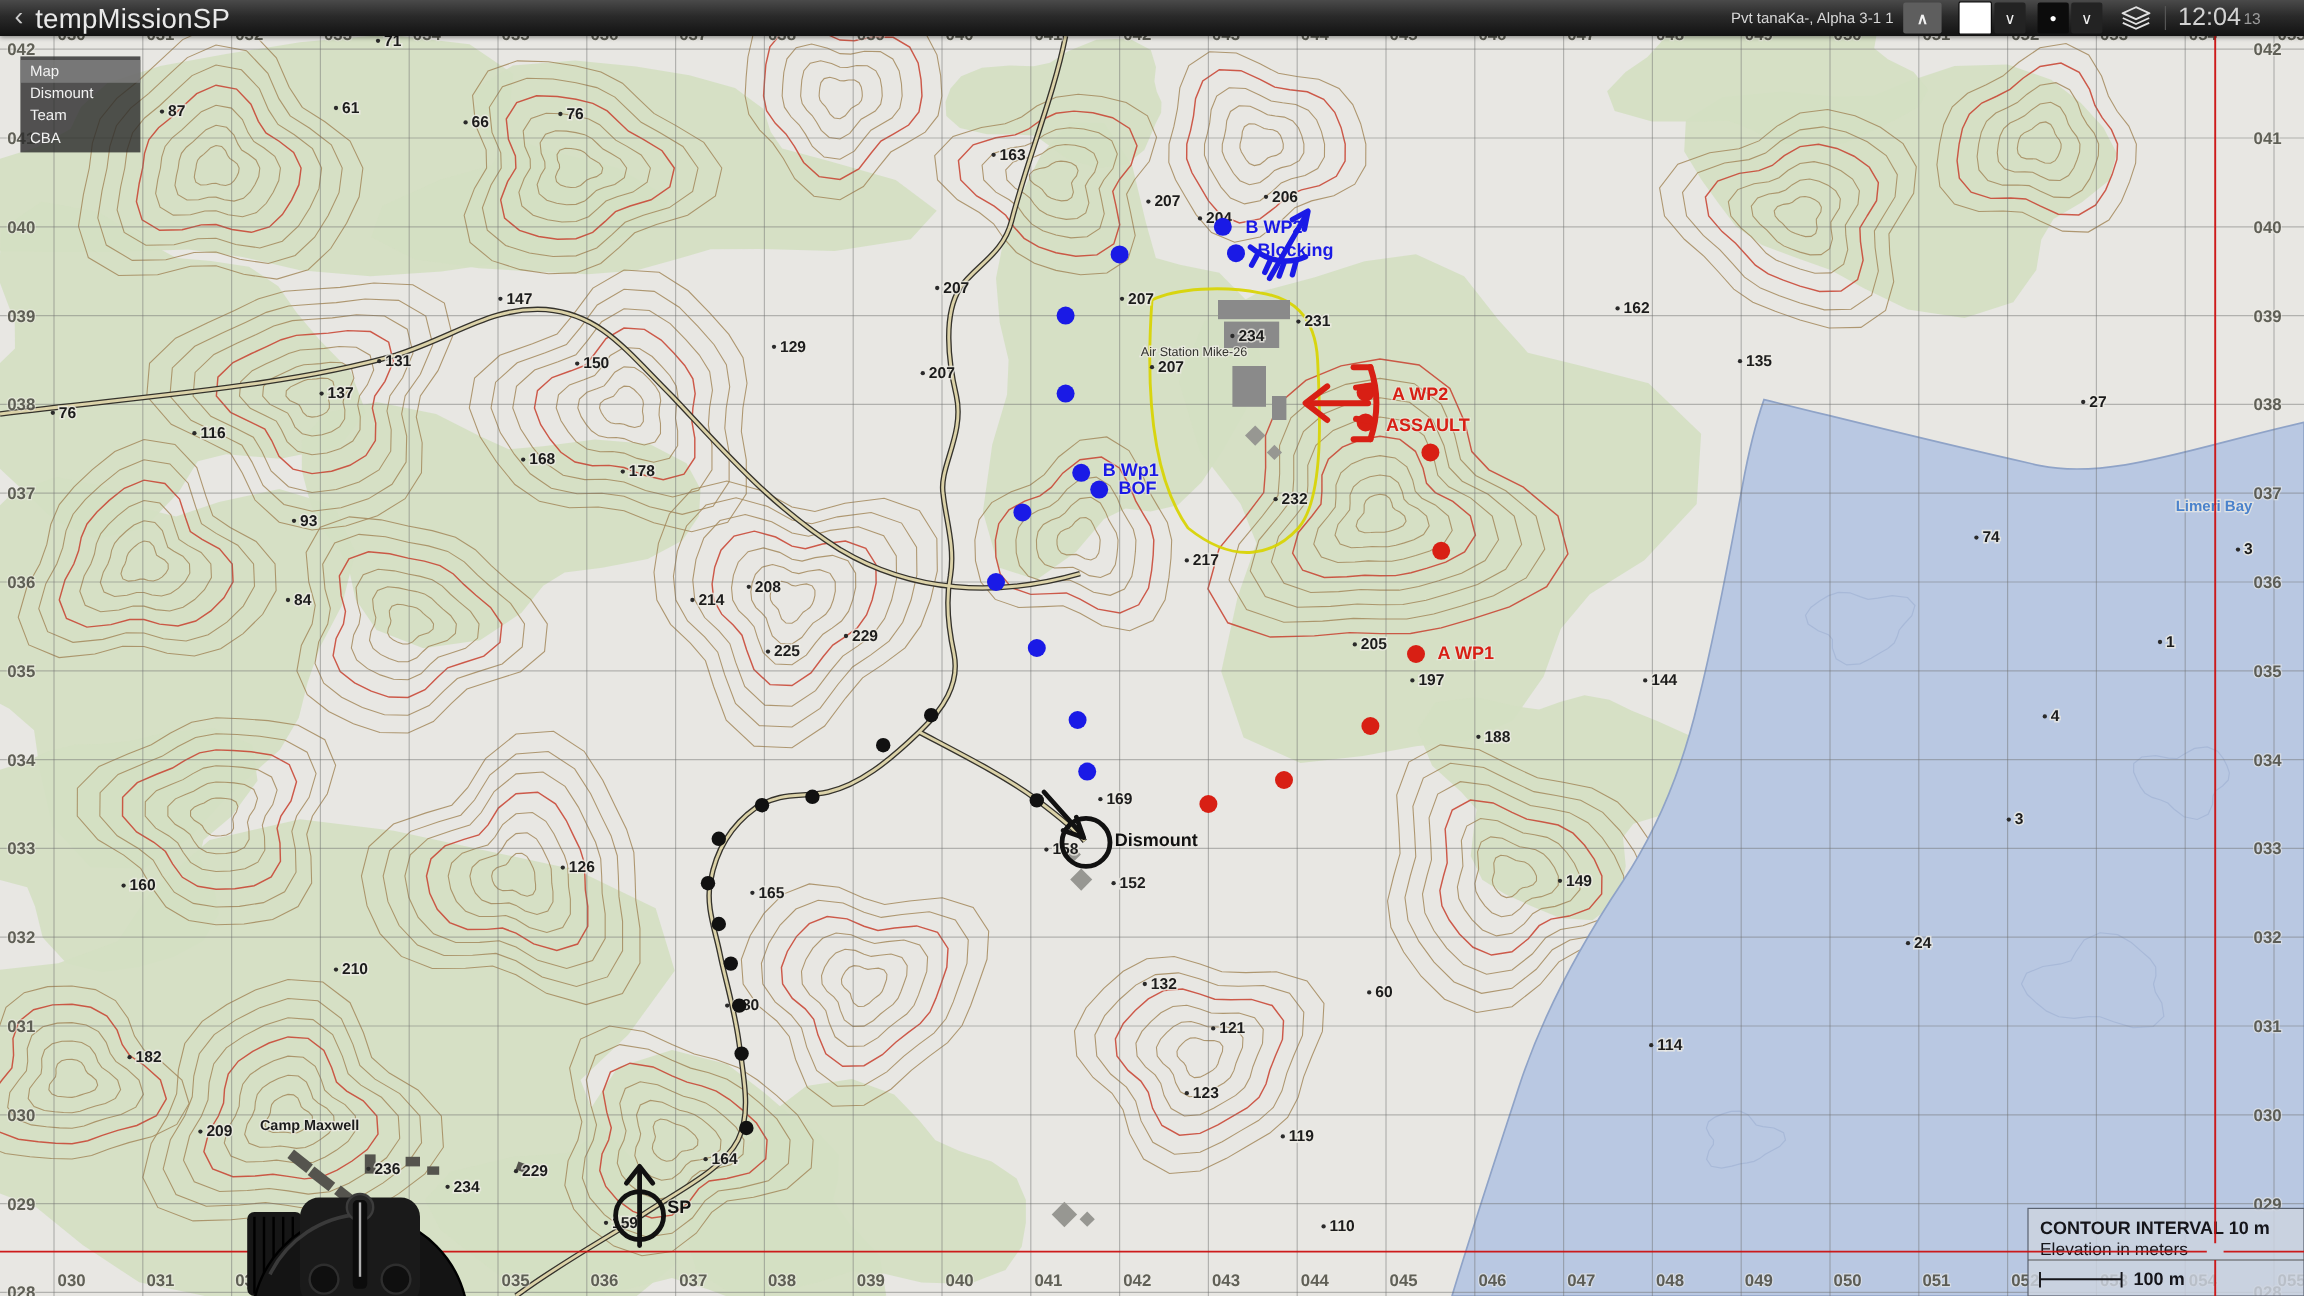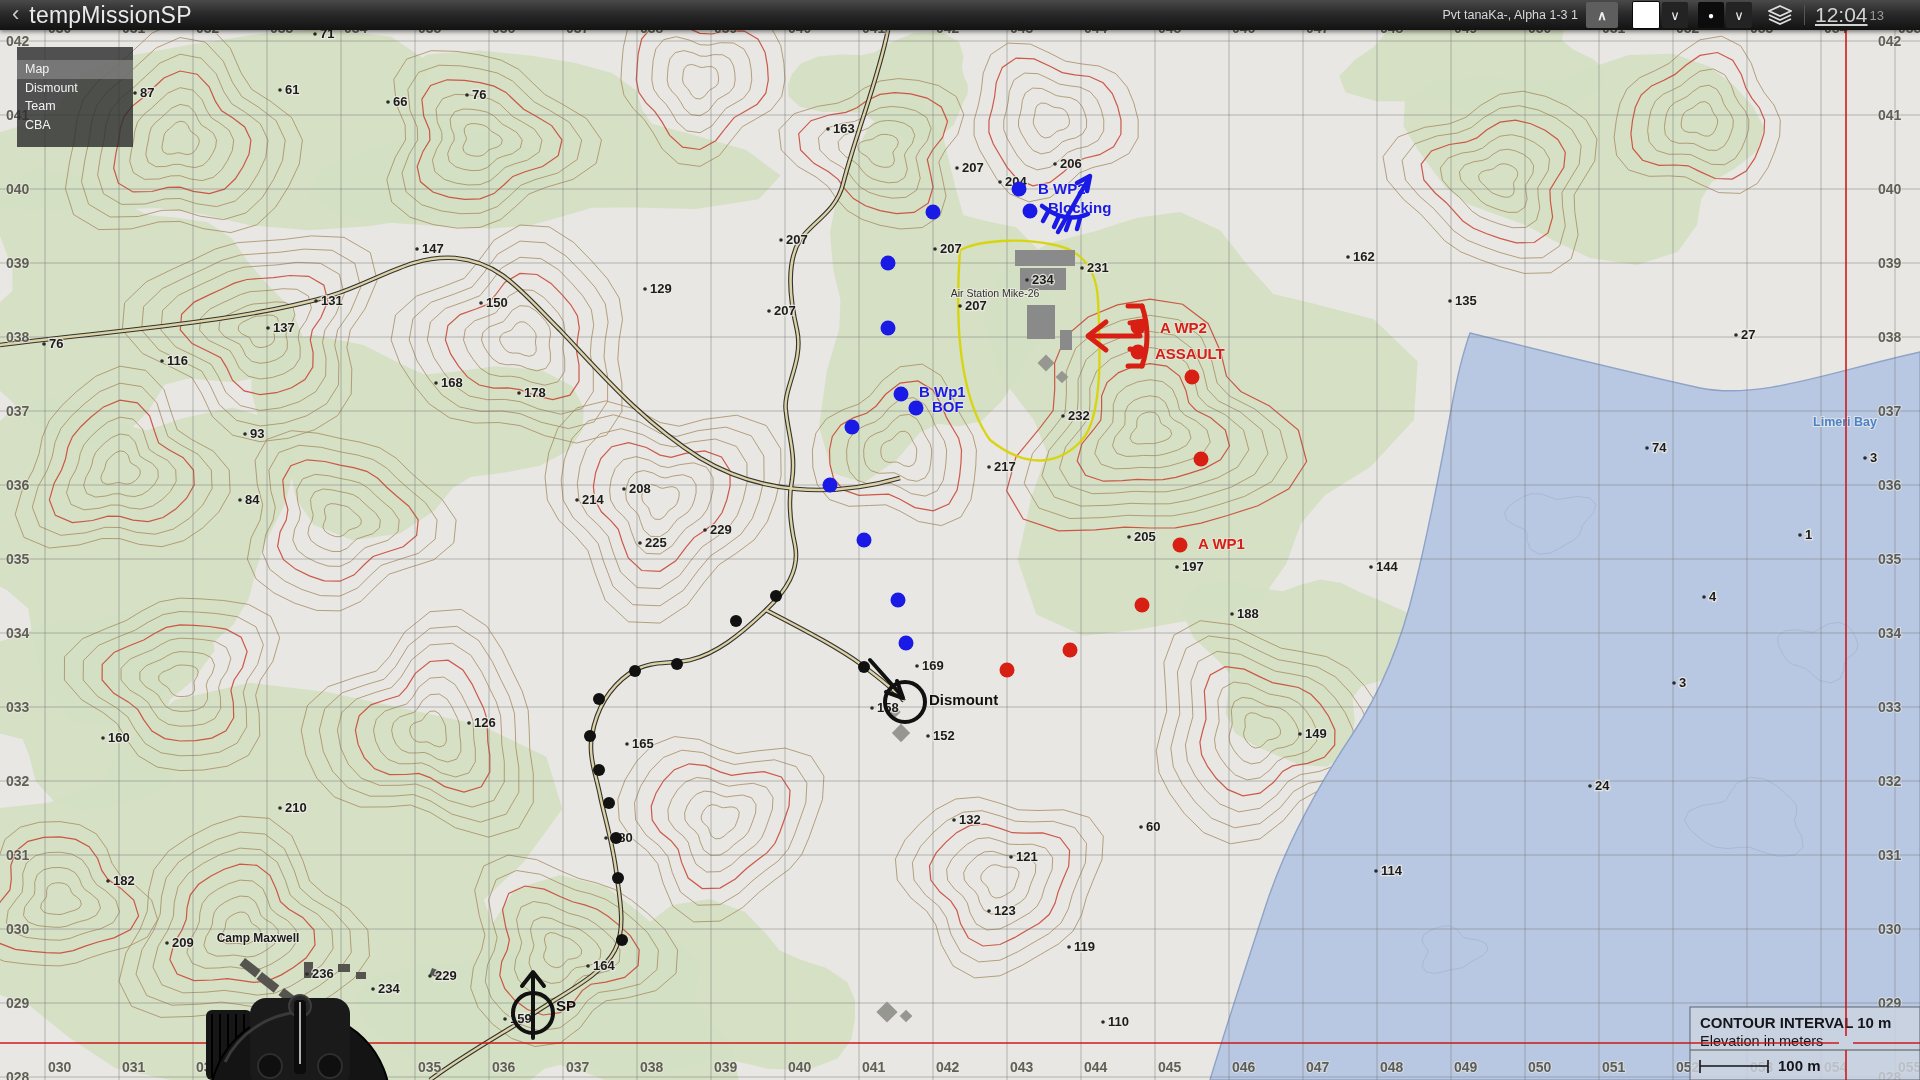--- a/index.html
+++ b/index.html
@@ -15,25 +15,25 @@
   .title{color:#e9e9e9;font-size:23px;letter-spacing:.2px;}
   .tb-right{margin-left:auto;display:flex;align-items:center;margin-right:36px;}
   .player{color:#d8d8d8;font-size:12.5px;margin-right:8px;}
   .chip{height:26px;display:flex;align-items:center;justify-content:center;border-radius:2px;}
   .collapse-btn{width:32px;background:#5e5e5e;color:#f2f2f2;font-size:13px;font-weight:bold;margin-right:14px;}
   .swatch-white{width:26px;background:#ffffff;border:1px solid #0a0a0a;}
   .ddbtn{width:26px;background:#232323;color:#f0f0f0;font-size:13px;margin-right:10px;margin-left:2px;}
   .swatch-dot{width:26px;background:#0c0c0c;color:#ffffff;font-size:10px;}
   .layers{margin:0 12px 0 6px;display:flex;align-items:center;}
   .tb-divider{width:1px;height:20px;background:#555;margin-right:10px;}
-  .time{color:#d2d2d2;font-size:21px;text-decoration:underline;}
+  .time{color:#d2d2d2;font-size:21px;}
   .secs{color:#9a9a9a;font-size:13px;margin-left:2px;}
   
-  #menu{position:absolute;left:17px;top:47px;width:116px;z-index:9;
-        background:rgba(42,42,42,.80);padding:13px 0;}
+  #menu{position:absolute;left:17px;top:47px;width:100px;z-index:9;
+        background:rgba(42,42,42,.80);padding:3px 0;}
   .menu-item{color:#f2f2f2;font-size:12.5px;line-height:16.5px;padding:1px 8px;cursor:default;}
   .menu-item.active{background:rgba(140,140,140,.65);}
 </style>
 </head>
 <body>
 
 <div id="stage">
 
   <svg id="map-svg" width="1920" height="1080" viewBox="0 0 1920 1080">
       <rect x="0" y="0" width="1920" height="1080" fill="#e8e7e3"></rect>
@@ -592,21 +592,21 @@
         <rect x="299" y="1002" width="2" height="62" fill="#cfcfcf" opacity="0.85"></rect>
         <circle cx="270" cy="1066" r="12" fill="#0f0f0f" stroke="#2e2e2e" stroke-width="2"></circle>
         <circle cx="330" cy="1066" r="12" fill="#0f0f0f" stroke="#2e2e2e" stroke-width="2"></circle>
       </g>
     </svg>
 
   <div id="topbar">
     <span class="back">‹</span>
     <span class="title">tempMissionSP</span>
     <div class="tb-right">
-      <span class="player">Pvt tanaKa-, Alpha 1-3 1</span>
+      <span class="player">Pvt tanaKa-, Alpha 3-1 1</span>
       <div class="chip collapse-btn">∧</div>
       <div class="chip swatch-white"></div>
       <div class="chip ddbtn">∨</div>
       <div class="chip swatch-dot">●</div>
       <div class="chip ddbtn">∨</div>
       <span class="layers">
         <svg width="24" height="20" viewBox="0 0 24 20">
           <path d="M12 1 L23 6 L12 11 L1 6 Z" fill="none" stroke="#e0e0e0" stroke-width="1.6"></path>
           <path d="M1 10 L12 15 L23 10" fill="none" stroke="#e0e0e0" stroke-width="1.6"></path>
           <path d="M1 14 L12 19 L23 14" fill="none" stroke="#e0e0e0" stroke-width="1.6"></path>

